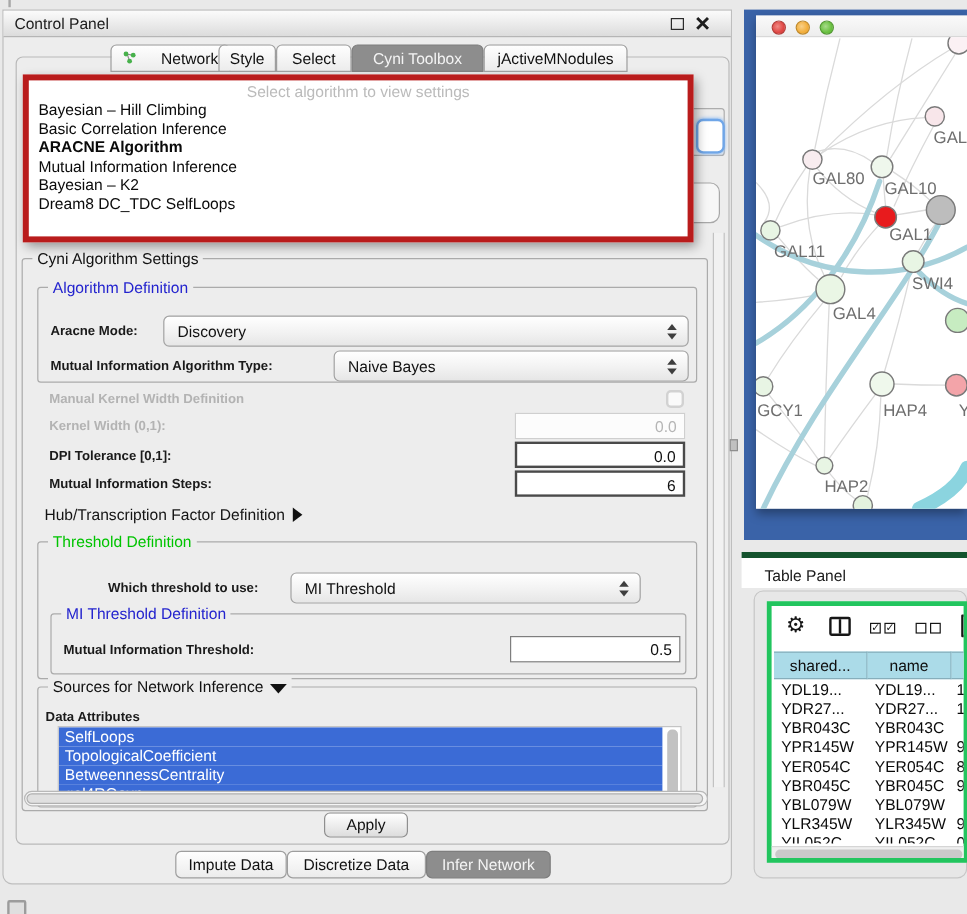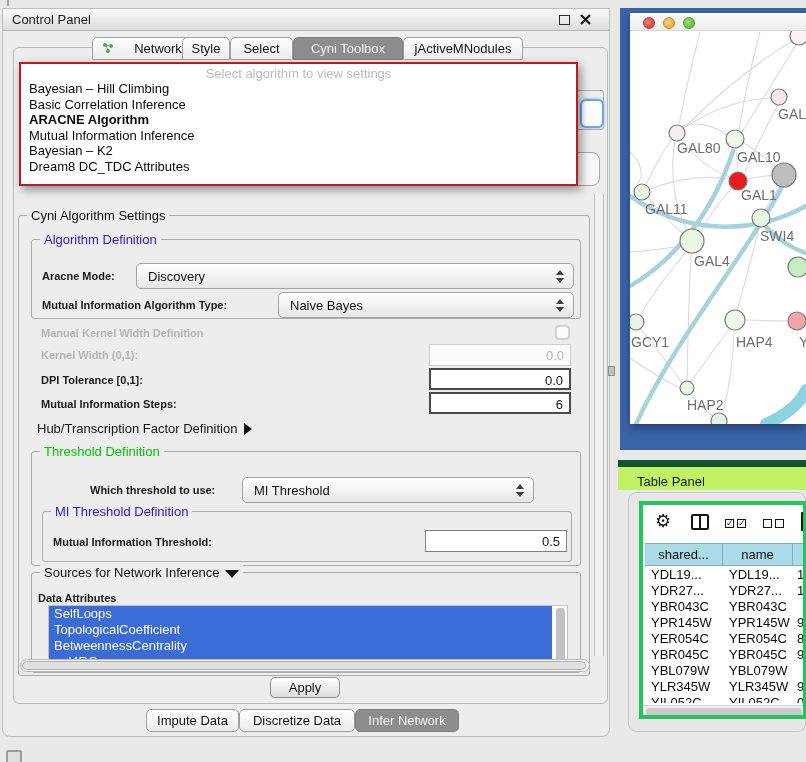--- a/index.html
+++ b/index.html
@@ -28,22 +28,22 @@
   
   .hidden-group { position:absolute; left:8px; top:42px; width:582px; height:40px;
     border:1px solid #ADADAD; border-radius:3px; }
   .hidden-combo-frag { position:absolute; left:566px; top:51px; width:24px; height:29px;
     border:2px solid #6FA6E8; border-radius:6px; background:#FFF; box-shadow:0 0 3px #8FBCF2; }
   .hidden-field { position:absolute; left:40px; top:104px; width:546px; height:34px;
     border:1px solid #A8A8A8; border-radius:8px; background:#F7F7F7; overflow:hidden; }
   .hidden-field .hf-text { position:absolute; left:10px; top:14px; font-size:13px; color:#ADADAD; }
 
   
-  .dd-popup { position:absolute; left:5px; top:14px; width:559px; height:124px; background:#FFFFFF;
-    border:2px solid #b91c1c; box-shadow:3px 4px 9px rgba(0,0,0,0.40); z-index:10; overflow:hidden; }
+  .dd-popup { position:absolute; left:5px; top:14px; width:559px; height:140px; background:#FFFFFF;
+    border:5px solid #b91c1c; box-shadow:3px 4px 9px rgba(0,0,0,0.40); z-index:10; overflow:hidden; }
   .dd-prompt { position:absolute; left:0; top:2px; width:100%; text-align:center; font-size:13px; color:#BBBBBB; }
   .dd-items { position:absolute; left:8px; top:17px; right:4px; }
   .dd-item { font-size:13px; color:#0A0A0A; line-height:15.5px; white-space:nowrap; }
   .dd-item.bold { font-weight:bold; }
 
   
   .group { position:absolute; border:1px solid #ABABAB; border-radius:3px; }
   .legend { position:absolute; top:-8px; left:8px; background:#EDEDED; padding:0 4px;
     font-size:13px; color:#111; white-space:nowrap; }
   .legend.blue { color:#2323CE; }
@@ -103,22 +103,22 @@
   .tl.yellow { left:33px; background:radial-gradient(circle at 4px 4px,#F8D088,#F2AE3C 60%); border:1px solid #C08B2E; }
   .tl.green { left:53px; background:radial-gradient(circle at 4px 4px,#A8DB8B,#68C03F 60%); border:1px solid #559A35; }
   .net-svg { position:absolute; left:0; top:18px; }
   .edge-thin { fill:none; stroke:#DADADA; stroke-width:1.1; }
   .edge-teal { fill:none; stroke:#A7D1DB; stroke-width:4.5; stroke-linecap:round; }
   .edge-teal-bright { fill:none; stroke:#8BD4DF; stroke-width:12; stroke-linecap:round; }
   .node { stroke:#7A7A7A; stroke-width:1.2; }
   .node-label { font-family:"Liberation Sans",sans-serif; font-size:14px; fill:#6E6E6E; }
 
   
-  .tp-bar { position:absolute; left:618px; top:460px; width:188px; height:30px; background:#bef264;
-    border-top:7px solid #14532d; }
+  .tp-bar { position:absolute; left:618px; top:460px; width:188px; height:30px; background:#ffffff;
+    border-top:5px solid #14532d; }
   .tp-bar-title { position:absolute; left:19px; top:7px; font-size:13px; color:#1B1B1B; }
   .table-panel { position:absolute; left:628px; top:492px; width:178px; height:240px;
     background:#E7E7E7; border:1px solid #C6C6C6; border-radius:8px; }
   .tp-white { position:absolute; left:10px; top:8px; width:168px; height:218px; background:#FFF;
     border:4px solid #22c55e; overflow:hidden; }
   .gear-icon { position:absolute; left:12px; top:6px; font-size:18px; color:#161616; line-height:20px; }
   .gear-icon::before { content:"⚙"; }
   .split-icon { position:absolute; left:48px; top:9px; width:18px; height:16px; border:2px solid #161616; border-radius:2px; }
   .split-icon::before { content:""; position:absolute; left:6px; top:0; width:2px; height:12px; background:#161616; }
   .cb-pair { position:absolute; top:14px; display:flex; gap:3px; }
@@ -189,21 +189,21 @@
       </div>
 
       <div class="dd-popup">
         <div class="dd-prompt">Select algorithm to view settings</div>
         <div class="dd-items">
           <div class="dd-item">Bayesian – Hill Climbing</div>
           <div class="dd-item">Basic Correlation Inference</div>
           <div class="dd-item bold">ARACNE Algorithm</div>
           <div class="dd-item">Mutual Information Inference</div>
           <div class="dd-item">Bayesian – K2</div>
-          <div class="dd-item">Dream8 DC_TDC Attributes</div>
+          <div class="dd-item">Dream8 DC_TDC SelfLoops</div>
         </div>
       </div>
 
       <div class="group" style="left:4px; top:147px; width:572px; height:461px;margin-top:20px;">
         <div class="legend">Cyni Algorithm Settings</div>
 
         <div class="group" style="left:12px; top:23px; width:550px; height:80px;">
           <div class="legend blue">Algorithm Definition</div>
           <div class="lbl" style="left:10px; top:28px;">Aracne Mode:</div>
           <div class="combo" style="left:104px; top:23px; width:438px;">

